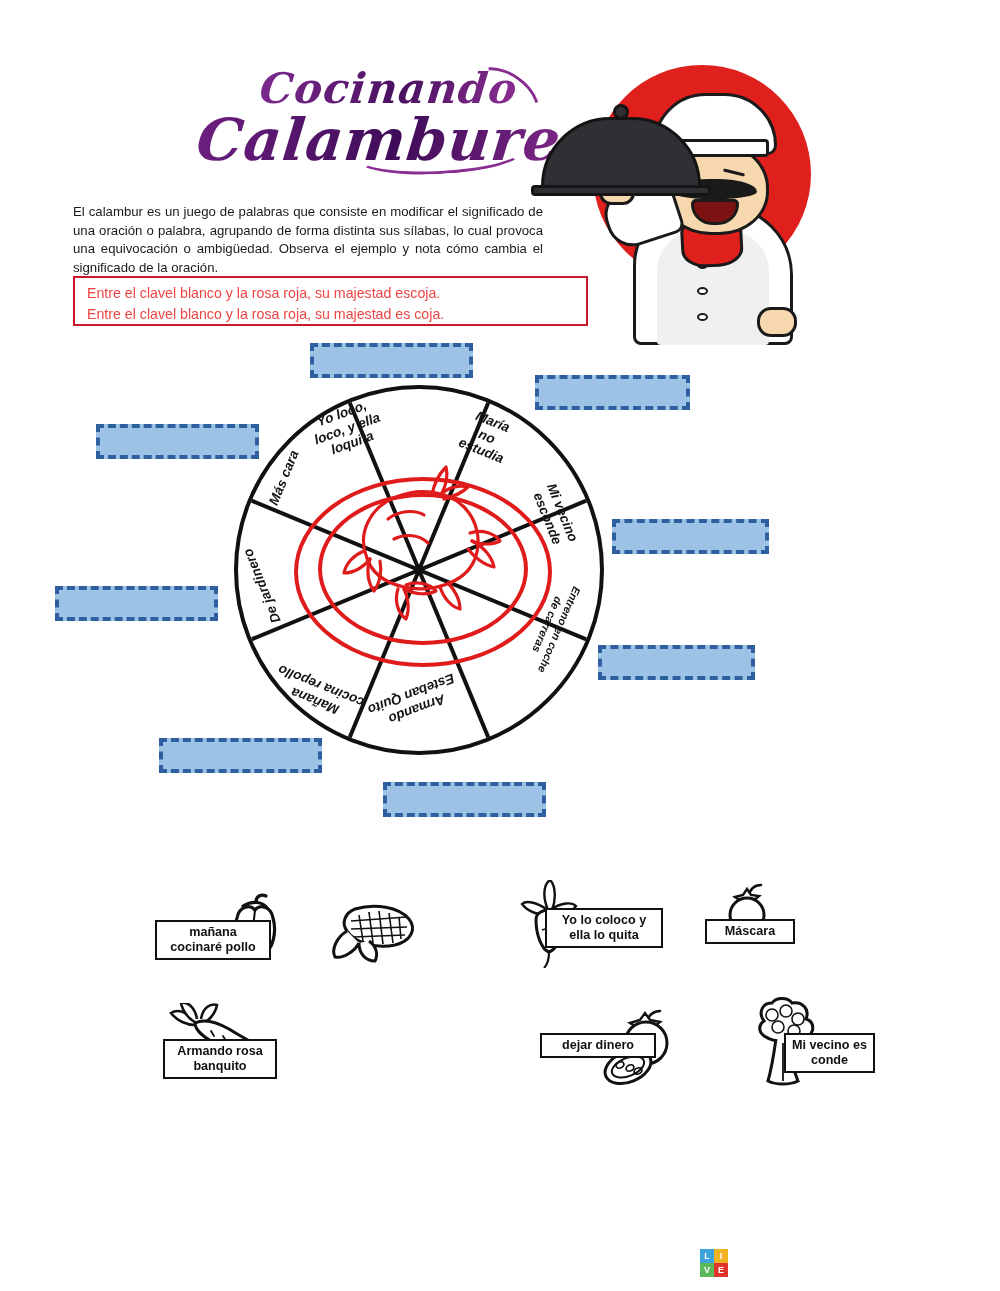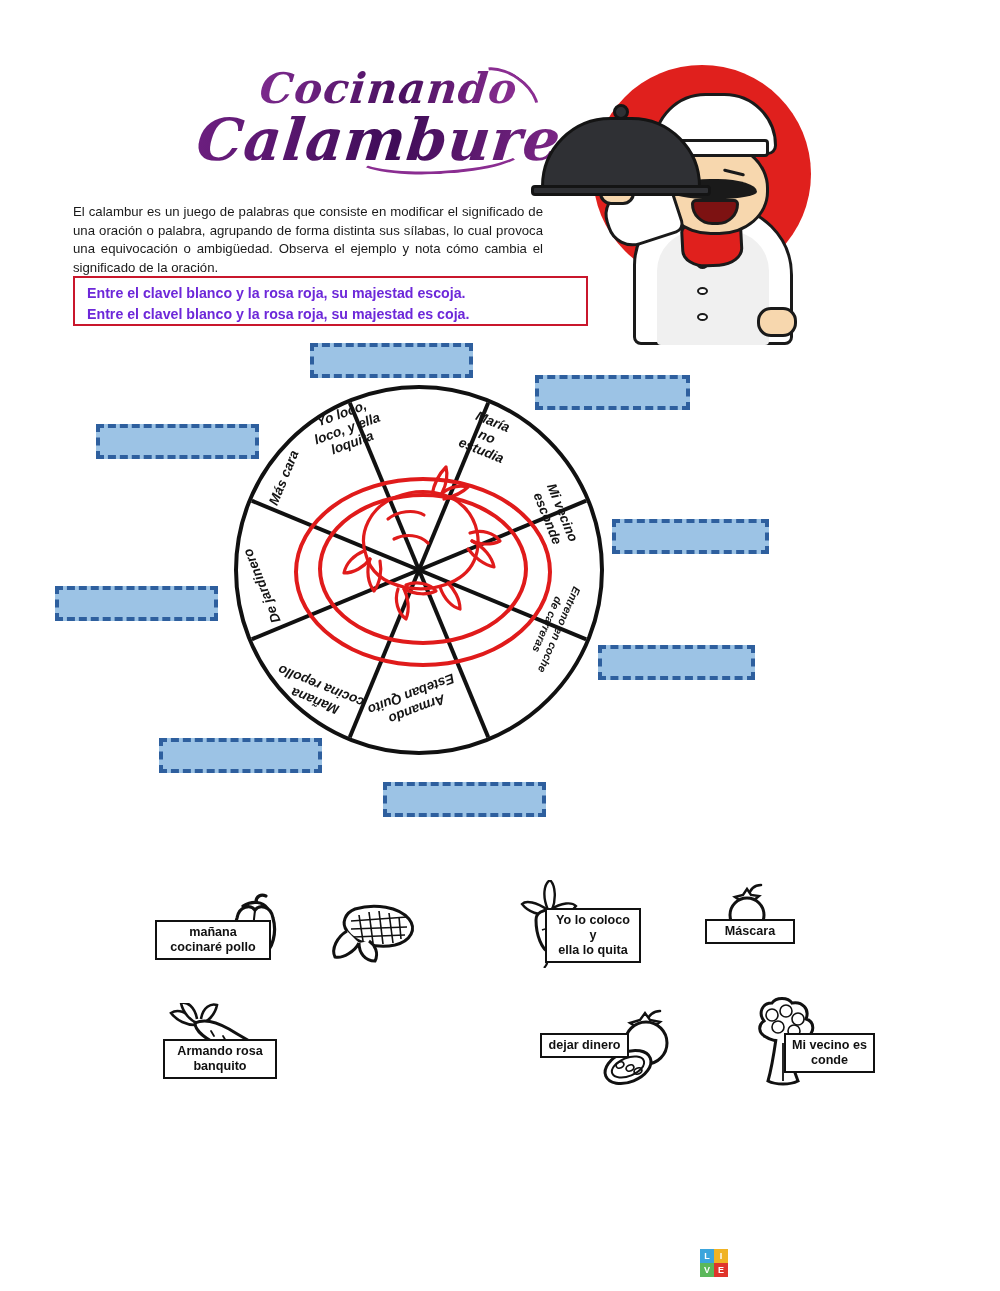--- a/index.html
+++ b/index.html
@@ -95,21 +95,21 @@
     text-align:justify;
   }
 
   
   #example-box {
     position:absolute; left:73px; top:276px; width:515px; height:50px;
     border:2px solid #c9172c; background:#ffffff;
     padding:5px 10px 0 12px;
   }
   .example-line {
-    font-size:14.2px; font-weight:700; color:#6d28d9;
+    font-size:14.2px; font-weight:400; color:#ef4444;
     line-height:21px; white-space:nowrap;
   }
 
   
   #wheel-area { position:absolute; left:0; top:330px; width:1000px; height:520px; }
   #wheel {
     position:absolute; left:234px; top:55px; width:370px; height:370px;
     border:4px solid #111111; border-radius:50%;
     background:#ffffff; overflow:hidden;
   }
@@ -305,21 +305,21 @@
     <div class="veg" style="left:6px; top:0;">
       <svg width="62" height="88" viewBox="0 0 62 88">
         <path d="M30 30 C24 16 26 4 32 0 C38 6 38 20 34 30" fill="#fff" stroke="#111" stroke-width="2.4"></path>
         <path d="M30 30 C18 22 8 20 4 24 C10 32 22 36 30 34" fill="#fff" stroke="#111" stroke-width="2.4"></path>
         <path d="M32 30 C44 22 54 22 58 26 C52 34 40 38 32 34" fill="#fff" stroke="#111" stroke-width="2.4"></path>
         <path d="M18 40 C18 32 26 30 31 30 C38 30 45 34 45 42 C45 56 38 70 31 72 C24 70 18 55 18 40 Z" fill="#fff" stroke="#111" stroke-width="3"></path>
         <path d="M31 72 C31 80 29 85 26 88" fill="none" stroke="#111" stroke-width="2.2"></path>
         <path d="M24 50 C28 48 34 48 38 50" fill="none" stroke="#111" stroke-width="1.6"></path>
       </svg>
     </div>
-    <div class="card-label" style="left:33px; top:28px; width:96px;">Yo lo coloco y
+    <div class="card-label" style="left:33px; top:28px; width:118px;">Yo lo coloco y
 ella lo quita</div>
   </div>
 
   <div class="card" style="left:705px; top:18px; width:90px; height:80px;">
     <div class="veg" style="left:16px; top:0;">
       <svg width="52" height="52" viewBox="0 0 52 52">
         <path d="M27 14 C29 6 34 2 40 2" fill="none" stroke="#111" stroke-width="2.6" stroke-linecap="round"></path>
         <path d="M14 14 L22 12 L26 6 L30 12 L38 13 L32 18 L20 18 Z" fill="#fff" stroke="#111" stroke-width="2.4"></path>
         <circle cx="26" cy="32" r="17" fill="#fff" stroke="#111" stroke-width="3"></circle>
       </svg>
@@ -355,21 +355,21 @@
         <circle cx="46" cy="36" r="21" fill="#fff" stroke="#111" stroke-width="3"></circle>
         <ellipse cx="28" cy="60" rx="24" ry="15" fill="#fff" stroke="#111" stroke-width="3" transform="rotate(-22 28 60)"></ellipse>
         <ellipse cx="28" cy="60" rx="17" ry="9" fill="none" stroke="#111" stroke-width="2" transform="rotate(-22 28 60)"></ellipse>
         <g fill="none" stroke="#111" stroke-width="1.8">
           <ellipse cx="20" cy="58" rx="4" ry="3" transform="rotate(-22 20 58)"></ellipse>
           <ellipse cx="30" cy="61" rx="4" ry="3" transform="rotate(-22 30 61)"></ellipse>
           <ellipse cx="38" cy="64" rx="4" ry="3" transform="rotate(-22 38 64)"></ellipse>
         </g>
       </svg>
     </div>
-    <div class="card-label" style="left:0; top:28px; width:89px;">dejar dinero</div>
+    <div class="card-label" style="left:0; top:28px; width:116px;">dejar dinero</div>
   </div>
 
   <div class="card" style="left:740px; top:130px; width:135px; height:100px;">
     <div class="veg" style="left:0; top:0;">
       <svg width="86" height="92" viewBox="0 0 86 92">
         <path d="M24 26 C18 18 22 8 32 8 C36 2 48 2 52 8 C62 6 70 14 66 24 C74 26 76 38 66 42 C58 48 34 48 26 42 C18 38 18 30 24 26 Z" fill="#fff" stroke="#111" stroke-width="3"></path>
         <g fill="none" stroke="#111" stroke-width="1.6">
           <circle cx="32" cy="20" r="6"></circle>
             <circle cx="46" cy="16" r="6"></circle>
           <circle cx="58" cy="24" r="6"></circle>

